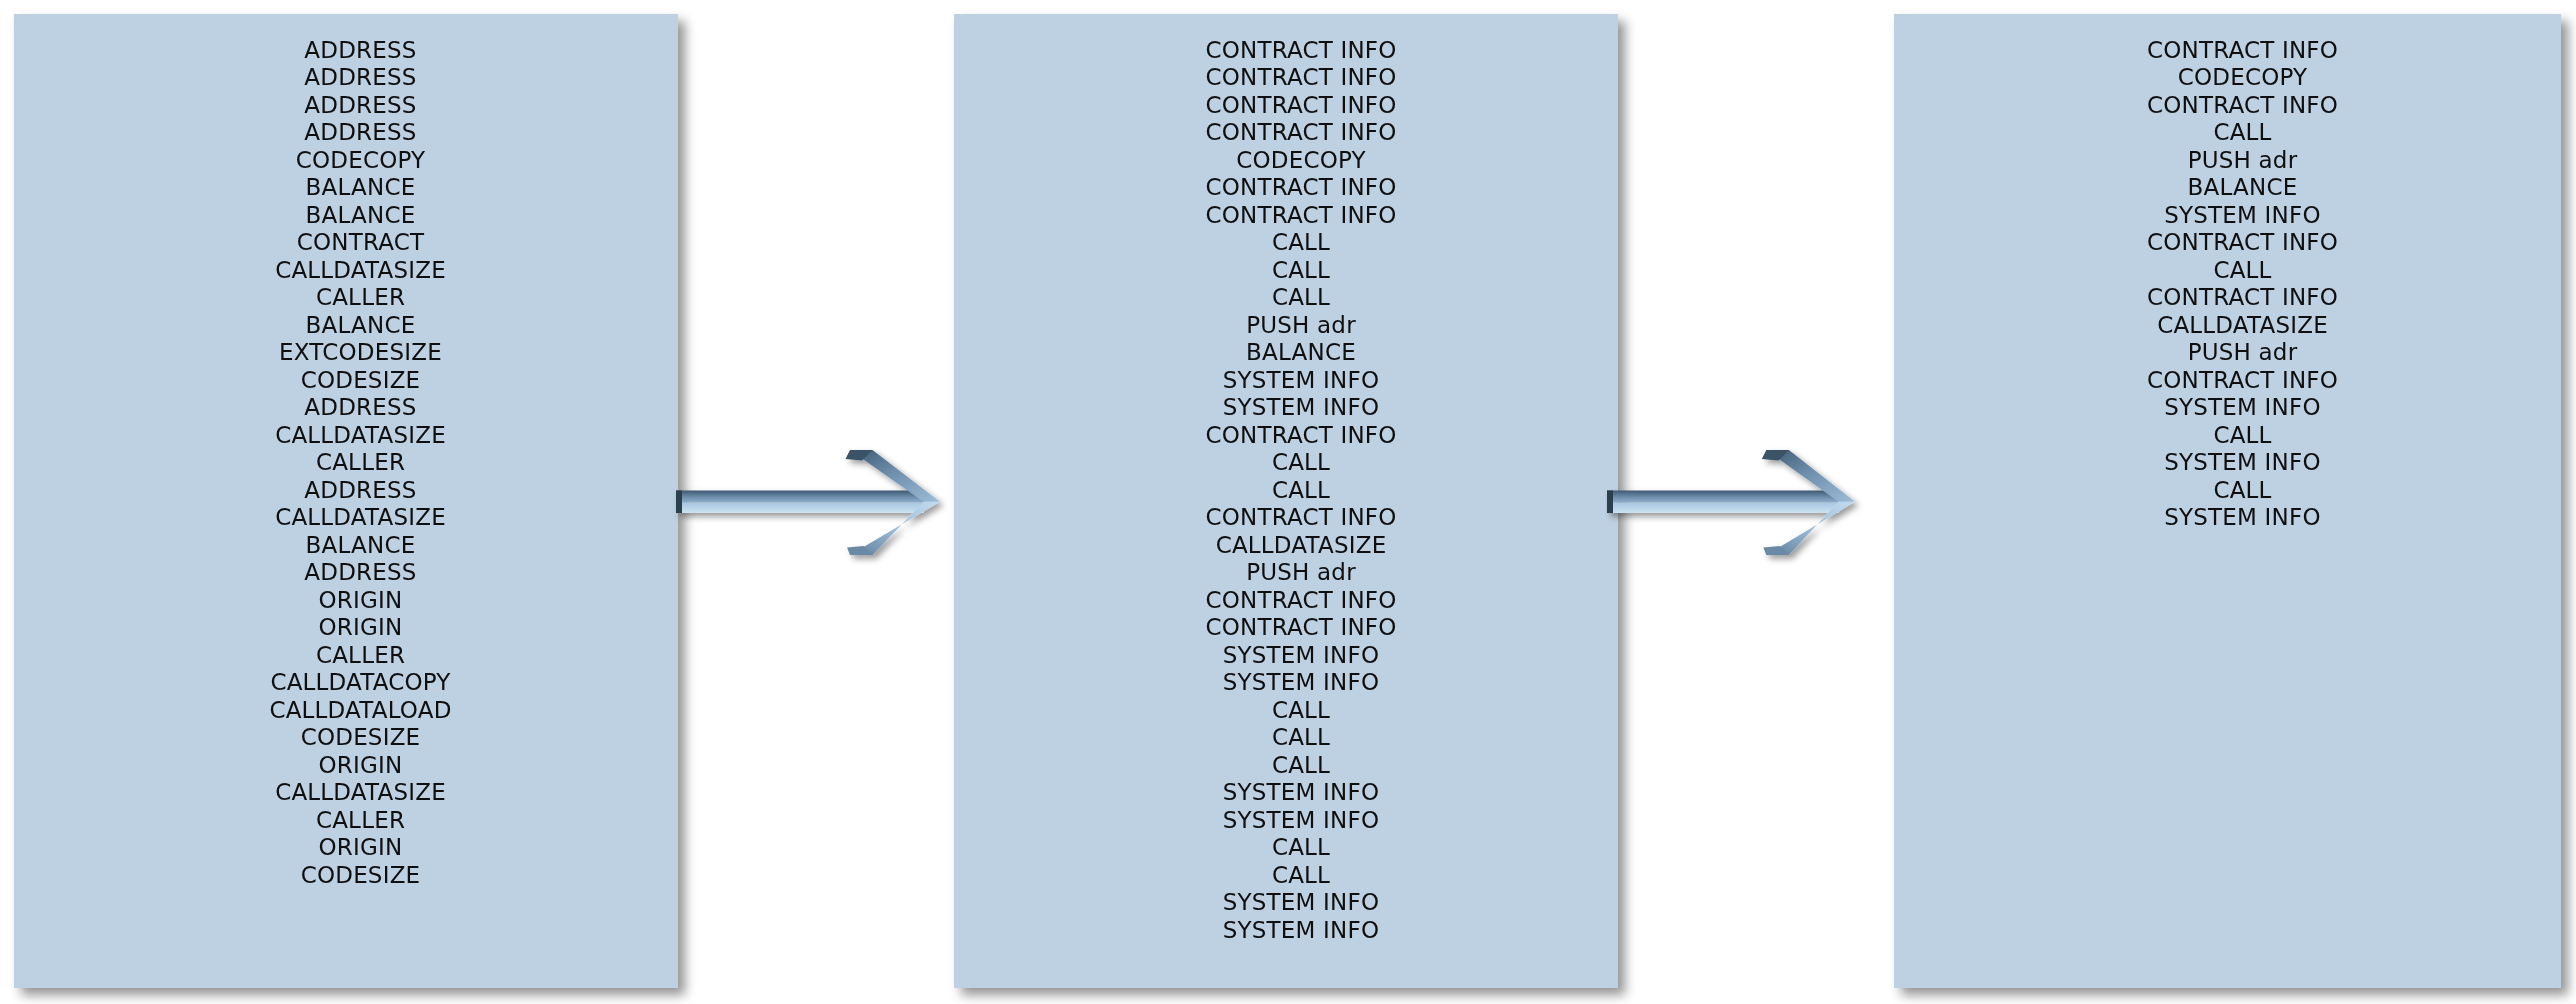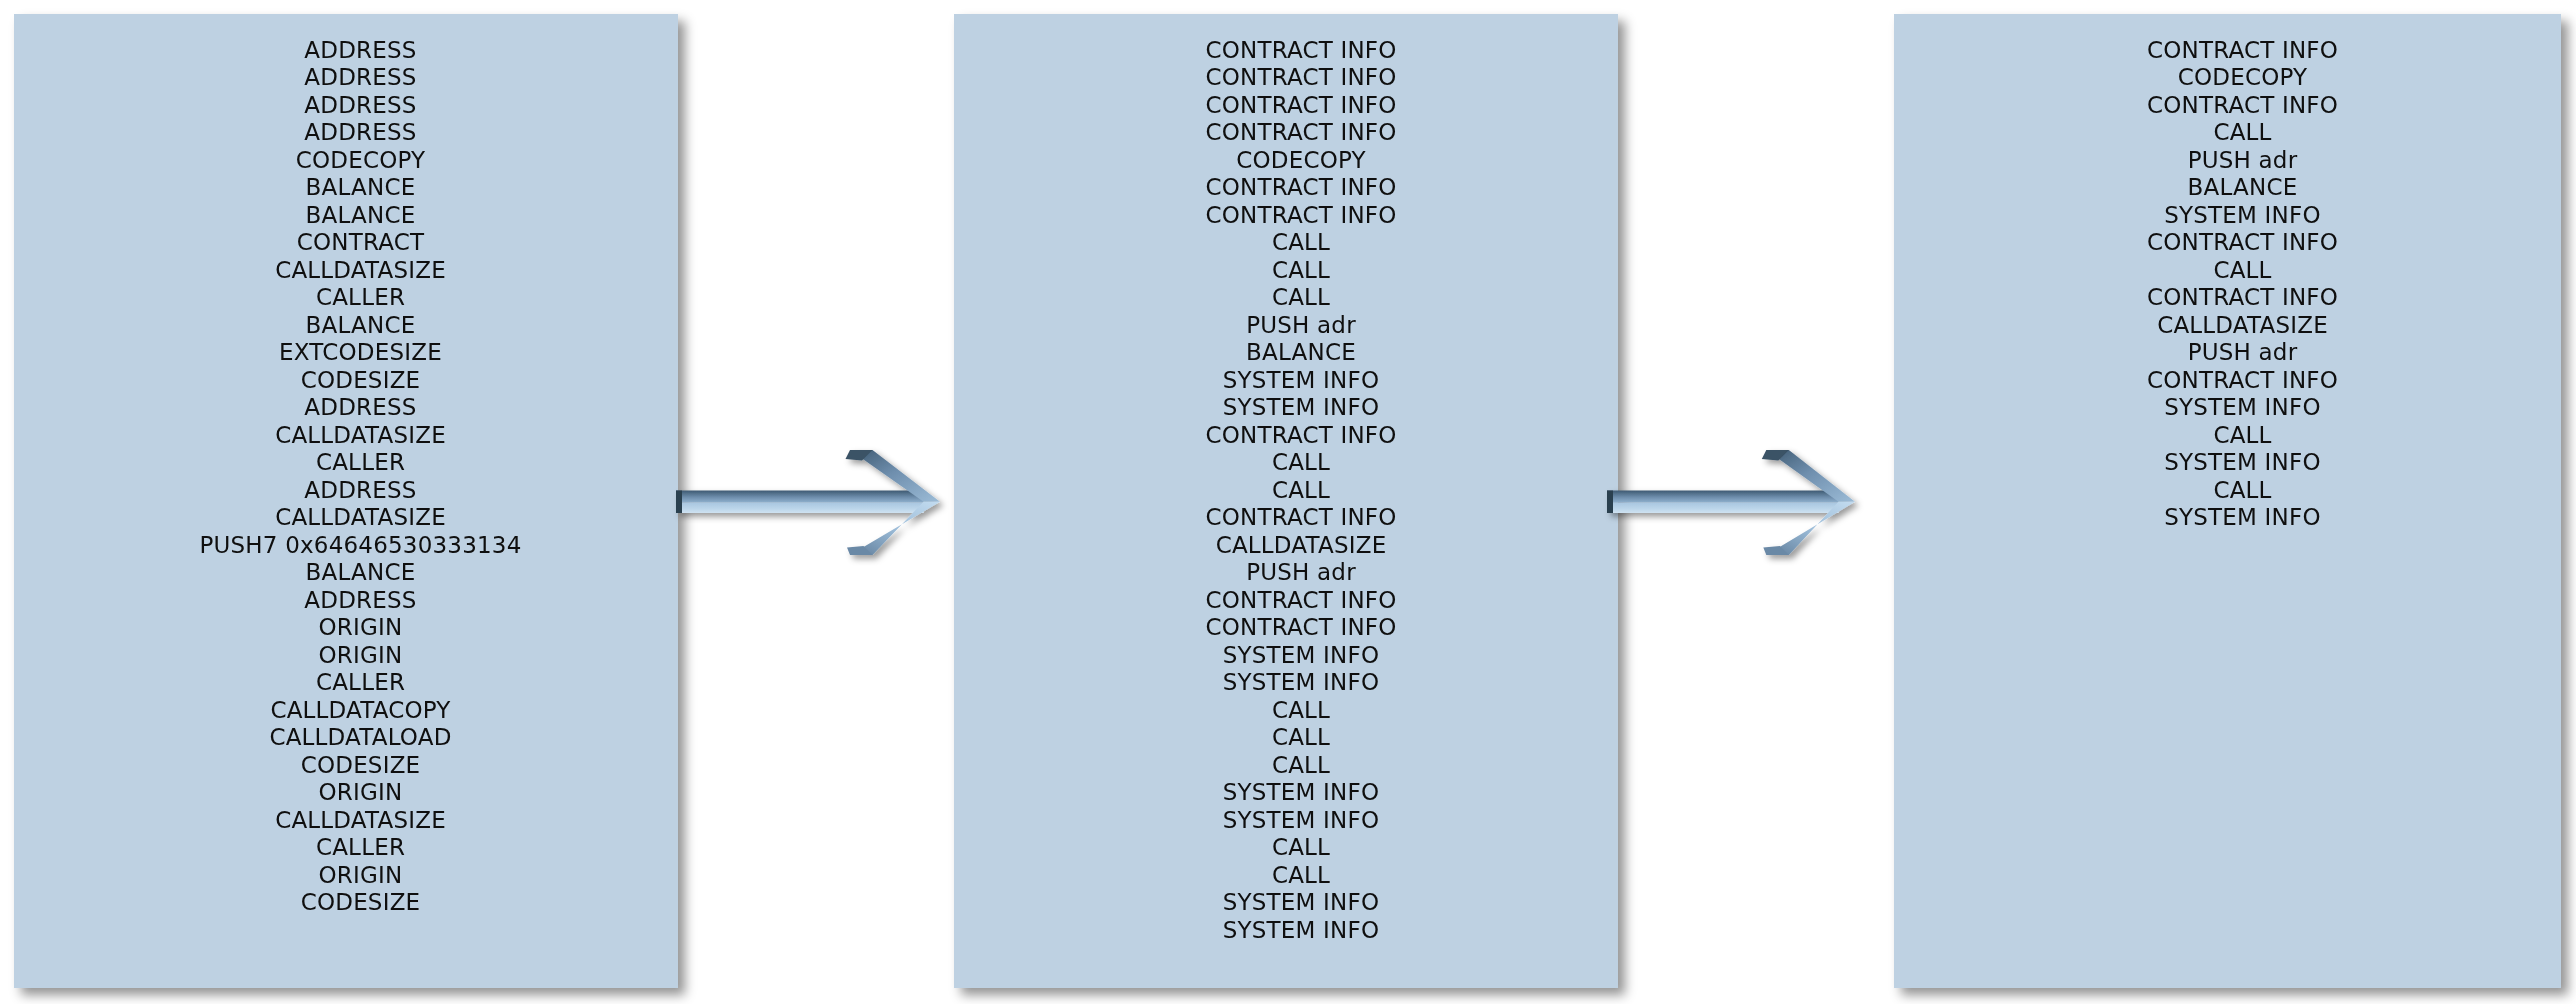--- a/index.html
+++ b/index.html
@@ -83,21 +83,20 @@
         <li class="opline">CALLDATASIZE</li>
         <li class="opline">CALLER</li>
         <li class="opline">BALANCE</li>
         <li class="opline">EXTCODESIZE</li>
         <li class="opline">CODESIZE</li>
         <li class="opline">ADDRESS</li>
         <li class="opline">CALLDATASIZE</li>
         <li class="opline">CALLER</li>
         <li class="opline">ADDRESS</li>
         <li class="opline">CALLDATASIZE</li>
-        <li class="opline">PUSH7 0x64646530333134</li>
         <li class="opline">BALANCE</li>
         <li class="opline">ADDRESS</li>
         <li class="opline">ORIGIN</li>
         <li class="opline">ORIGIN</li>
         <li class="opline">CALLER</li>
         <li class="opline">CALLDATACOPY</li>
         <li class="opline">CALLDATALOAD</li>
         <li class="opline">CODESIZE</li>
         <li class="opline">ORIGIN</li>
         <li class="opline">CALLDATASIZE</li>

